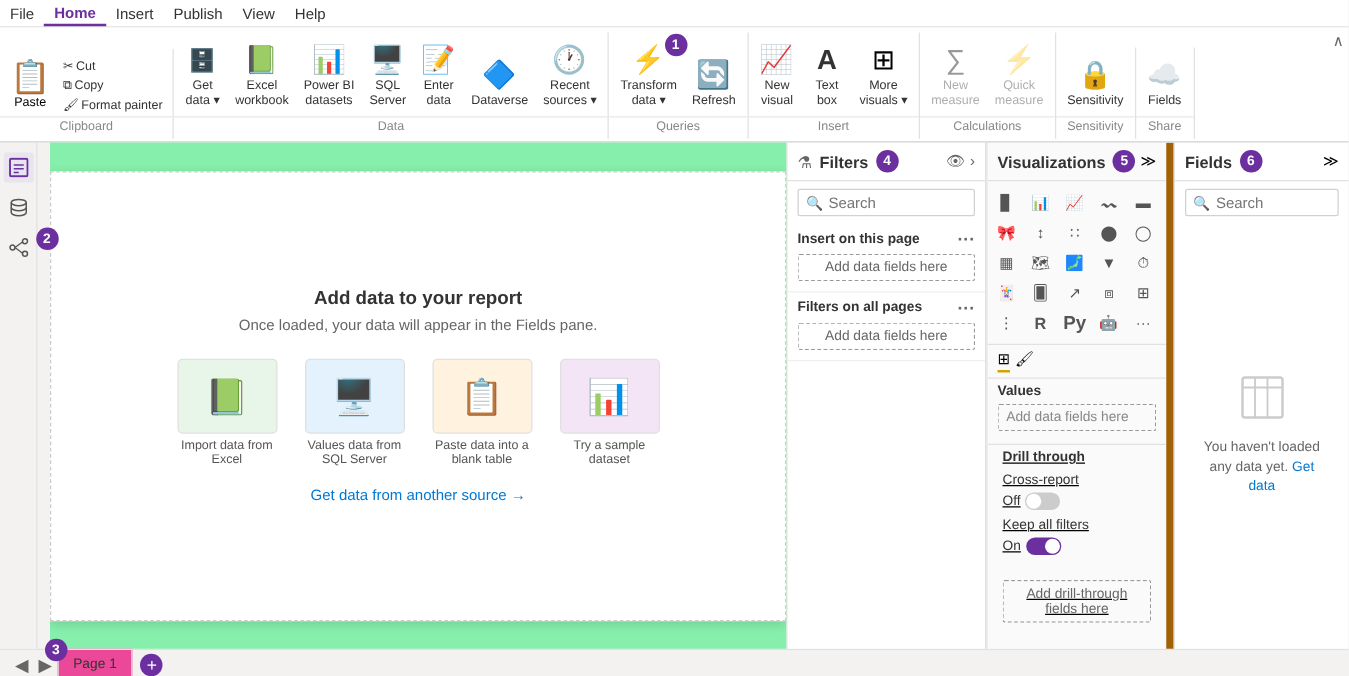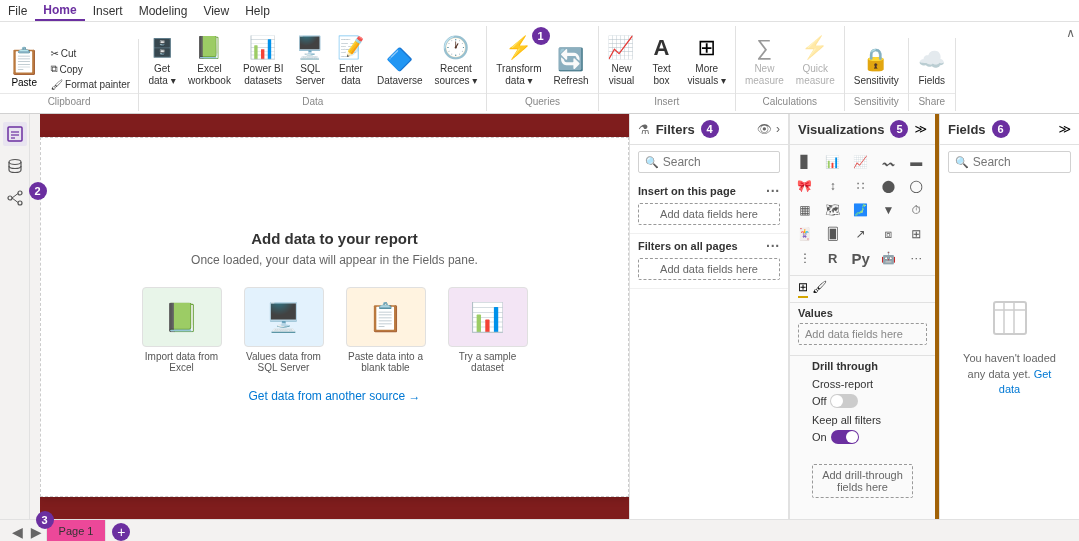--- a/index.html
+++ b/index.html
@@ -18,21 +18,21 @@
 
     
     .main-area { display: flex; height: calc(541px - 22px - 90px - 24px); }
 
     
     .left-sidebar { width: 30px; background: #f3f2f1; border-right: 1px solid #e1e1e1; display: flex; flex-direction: column; align-items: center; padding-top: 8px; gap: 8px; }
     .sidebar-icon { width: 24px; height: 24px; display: flex; align-items: center; justify-content: center; cursor: pointer; color: #555; font-size: 14px; border-radius: 2px; }
     .sidebar-icon.active { background: #e8e4f0; color: #6b2fa0; }
 
     
-    .canvas-area { flex: 1; background: #7f1d1d; display: flex; align-items: center; justify-content: center; position: relative; overflow: hidden; margin-left: 10px; }
+    .canvas-area { flex: 1; background: #86efac; display: flex; align-items: center; justify-content: center; position: relative; overflow: hidden; margin-left: 10px; }
     .canvas-page { background: #fff; width: 600px; height: 360px; box-shadow: 0 2px 8px rgba(0,0,0,0.15); position: relative; display: flex; flex-direction: column; align-items: center; justify-content: center; border: 1px dashed #ccc; }
     .add-data-title { font-size: 15px; font-weight: 600; color: #333; margin-bottom: 6px; }
     .add-data-subtitle { font-size: 12px; color: #666; margin-bottom: 20px; }
     .data-options { display: flex; gap: 12px; margin-bottom: 16px; }
     .data-option { display: flex; flex-direction: column; align-items: center; width: 90px; cursor: pointer; }
     .data-option-icon { width: 80px; height: 60px; border: 1px solid #e0e0e0; border-radius: 4px; display: flex; align-items: center; justify-content: center; font-size: 28px; background: #f9f9f9; }
     .data-option-icon.green { background: #e8f5e9; }
     .data-option-icon.blue { background: #e3f2fd; }
     .data-option-icon.orange { background: #fff3e0; }
     .data-option-icon.purple { background: #f3e5f5; }
@@ -47,27 +47,27 @@
     .panel-header-icons { display: flex; gap: 4px; }
     .panel-icon { font-size: 12px; color: #666; cursor: pointer; }
     .search-box { display: flex; align-items: center; border: 1px solid #d1d1d1; margin: 6px 8px; border-radius: 2px; padding: 3px 6px; background: #fff; }
     .search-icon { color: #666; font-size: 11px; margin-right: 4px; }
     .search-input { border: none; outline: none; font-size: 12px; width: 100%; background: transparent; }
     .filter-section { padding: 4px 8px; border-bottom: 1px solid #f0f0f0; }
     .filter-section-header { display: flex; justify-content: space-between; align-items: center; font-size: 11px; font-weight: 600; color: #333; margin-bottom: 4px; }
     .filter-add-btn { border: 1px dashed #999; border-radius: 2px; padding: 4px 8px; font-size: 11px; color: #666; text-align: center; cursor: pointer; margin: 4px 0; }
 
     
-    .viz-panel { width: 150px; background: #fafafa; border-left: 1px solid #e1e1e1; border-right: 4px solid #a16207; display: flex; flex-direction: column; overflow-y: auto; overflow-x: hidden; }
+    .viz-panel { width: 150px; background: #fafafa; border-left: 1px solid #e1e1e1; border-right: 6px solid #a16207; display: flex; flex-direction: column; overflow-y: auto; overflow-x: hidden; }
     .viz-icons-grid { display: grid; grid-template-columns: repeat(5, 1fr); gap: 2px; padding: 6px 4px; }
     .viz-icon { width: 22px; height: 22px; display: flex; align-items: center; justify-content: center; cursor: pointer; font-size: 12px; color: #555; border-radius: 2px; }
     .viz-values-area { padding: 4px 8px; }
     .values-header { font-size: 11px; font-weight: 600; color: #333; margin-bottom: 4px; }
     .values-drop { border: 1px dashed #999; border-radius: 2px; padding: 4px 6px; font-size: 11px; color: #888; margin-bottom: 6px; }
-    .drill-section { padding: 4px 22px; border-top: 1px solid #e1e1e1; }
+    .drill-section { padding: 4px 12px; border-top: 1px solid #e1e1e1; text-decoration: underline; }
     .drill-title { font-size: 11px; font-weight: 600; color: #333; margin-bottom: 6px; }
     .drill-row { display: flex; align-items: center; justify-content: space-between; margin-bottom: 4px; }
     .drill-label { font-size: 11px; color: #333; }
     .toggle { display: flex; align-items: center; gap: 4px; font-size: 11px; color: #333; }
     .toggle-track { width: 28px; height: 14px; border-radius: 7px; background: #ccc; position: relative; cursor: pointer; }
     .toggle-track.on { background: #6b2fa0; }
     .toggle-thumb { width: 12px; height: 12px; border-radius: 50%; background: #fff; position: absolute; top: 1px; left: 1px; transition: left 0.2s; }
     .toggle-track.on .toggle-thumb { left: 15px; }
     .drill-add-btn { border: 1px dashed #999; border-radius: 2px; padding: 4px 8px; font-size: 11px; color: #666; text-align: center; cursor: pointer; margin-top: 20px; }
 
@@ -96,21 +96,21 @@
 
     .home-tab-highlight { color: #6b2fa0; border-bottom: 2px solid #6b2fa0; font-weight: 600; }
   </style>
 </head>
 <body>
 
 <div class="menu-bar">
   <span class="menu-item">File</span>
   <span class="menu-item home-tab-highlight">Home</span>
   <span class="menu-item">Insert</span>
-  <span class="menu-item">Modeling</span>
+  <span class="menu-item">Publish</span>
   <span class="menu-item">View</span>
   <span class="menu-item">Help</span>
 </div>
 
 <div class="ribbon" style="position:relative;">
 
   <div class="ribbon-group-wrapper">
     <div class="ribbon-group-content">
       <div style="display:flex;flex-direction:column;align-items:center;cursor:pointer;padding:3px 4px;">
         <div style="font-size:26px;color:#0078d4;">📋</div>

